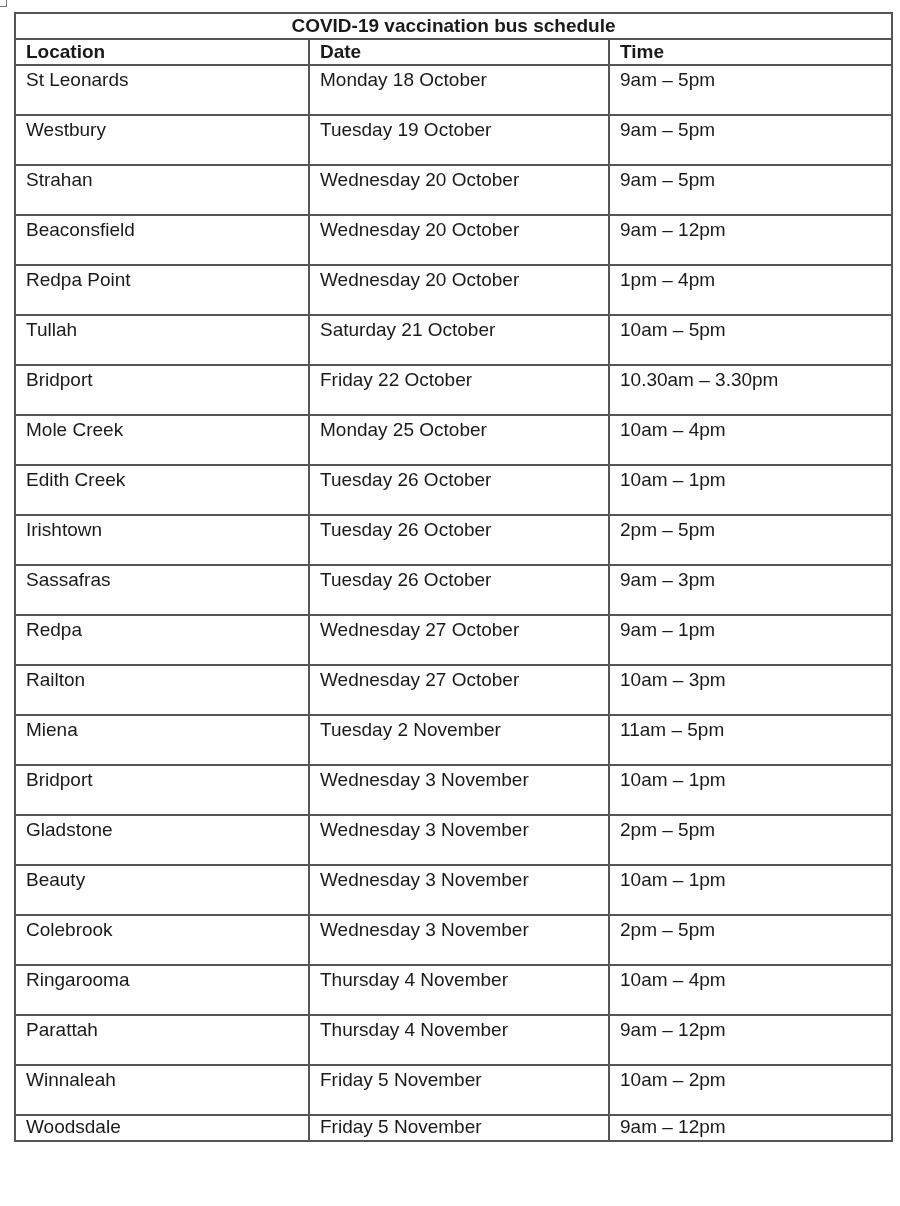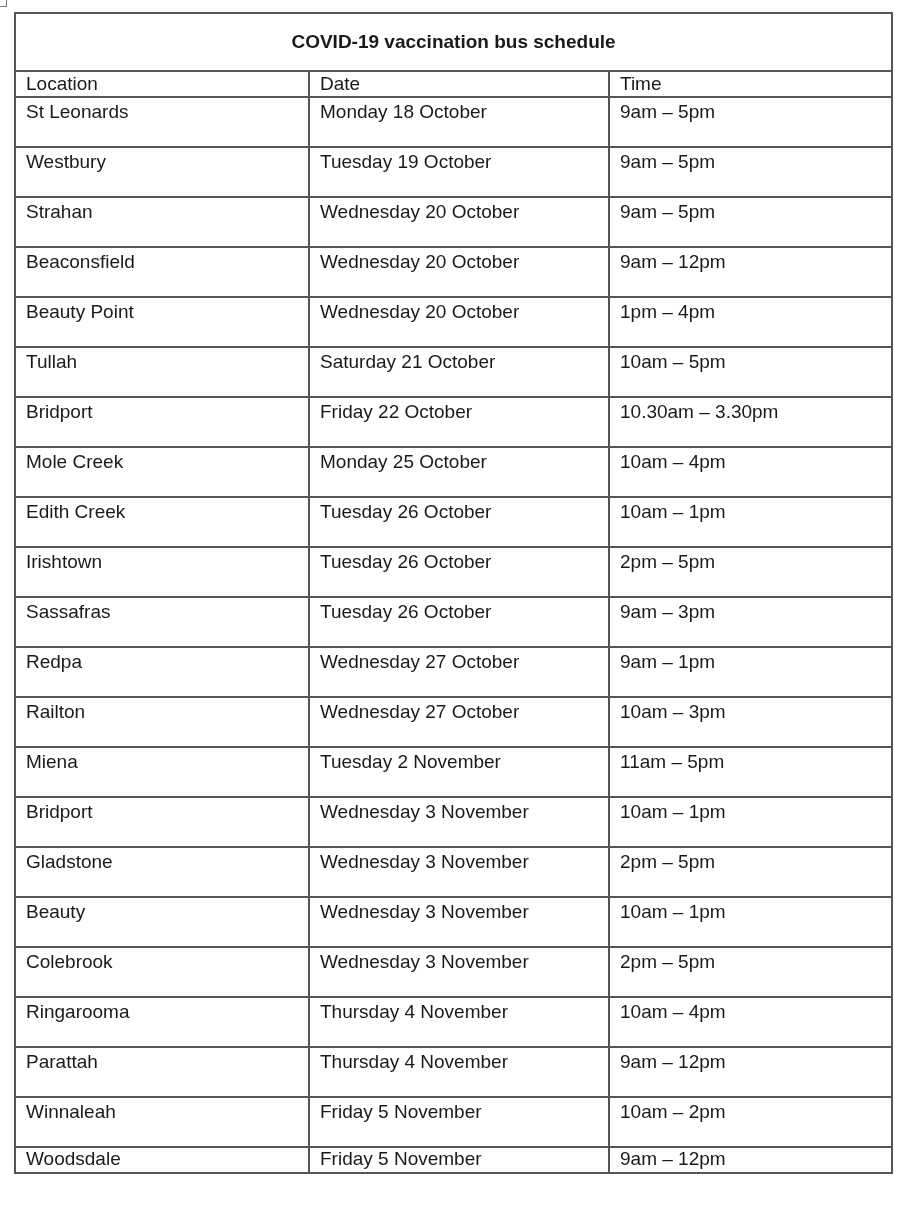--- a/index.html
+++ b/index.html
@@ -5,22 +5,22 @@
   html, body { margin:0; padding:0; background:#ffffff; }
   body { width:900px; height:1206px; position:relative; overflow:hidden;
          font-family:"Liberation Sans", sans-serif; color:#1a1a1a; }
   .corner { position:absolute; left:0; top:0; width:6px; height:6px;
             border-right:1px solid #777; border-bottom:1px solid #777; }
   table { position:absolute; left:14px; top:12px; width:877px;
           border-collapse:collapse; table-layout:fixed; }
   td, th { border:2px solid #555; padding:0 0 0 10px; vertical-align:top;
            font-size:19px; text-align:left; }
   col.c1 { width:294px; } col.c2 { width:300px; } col.c3 { width:283px; }
-  .title th { text-align:center; font-weight:bold; height:24px; line-height:24px; padding:16px; }
-  .hdr th { font-weight:normal; height:24px; line-height:24px;margin-left:32px; }
+  .title th { text-align:center; font-weight:bold; height:24px; line-height:24px; padding:0; }
+  .hdr th { font-weight:bold; height:24px; line-height:24px;margin-left:32px; }
   .row td { height:48px; line-height:28px; }
   .row.last td { height:24px; line-height:22px;border-radius:13px; }
 </style>
 </head>
 <body>
 
 <div class="corner"></div>
 
 <table>
   <colgroup>
@@ -53,21 +53,21 @@
         <td>Strahan</td>
         <td>Wednesday 20 October</td>
         <td>9am – 5pm</td>
       </tr>
       <tr class="row">
         <td>Beaconsfield</td>
         <td>Wednesday 20 October</td>
         <td>9am – 12pm</td>
       </tr>
       <tr class="row">
-        <td>Beauty Point</td>
+        <td>Redpa Point</td>
         <td>Wednesday 20 October</td>
         <td>1pm – 4pm</td>
       </tr>
       <tr class="row">
         <td>Tullah</td>
         <td>Saturday 21 October</td>
         <td>10am – 5pm</td>
       </tr>
       <tr class="row">
         <td>Bridport</td>

